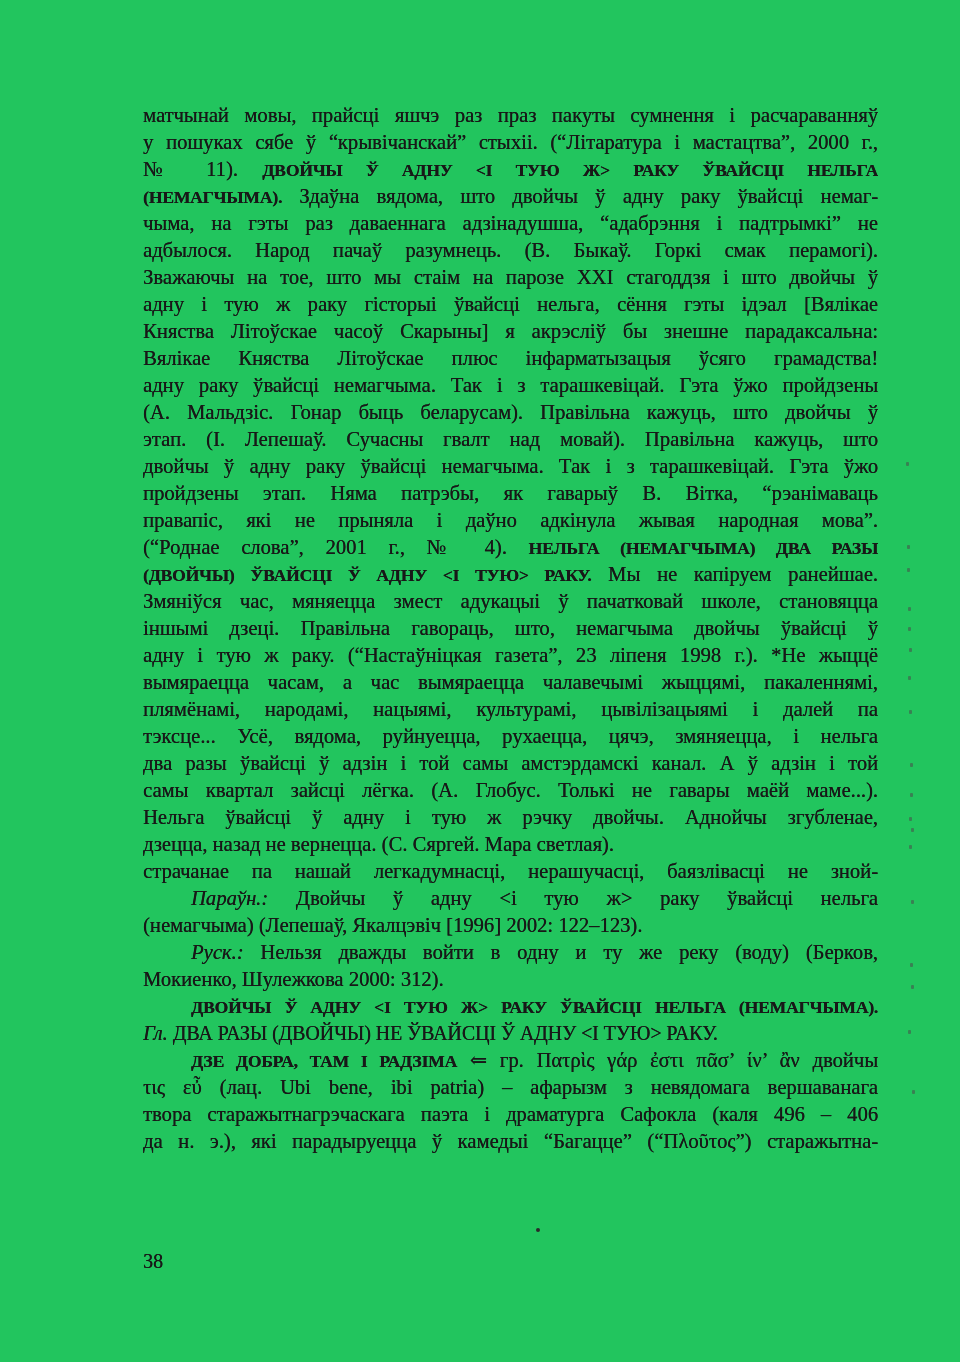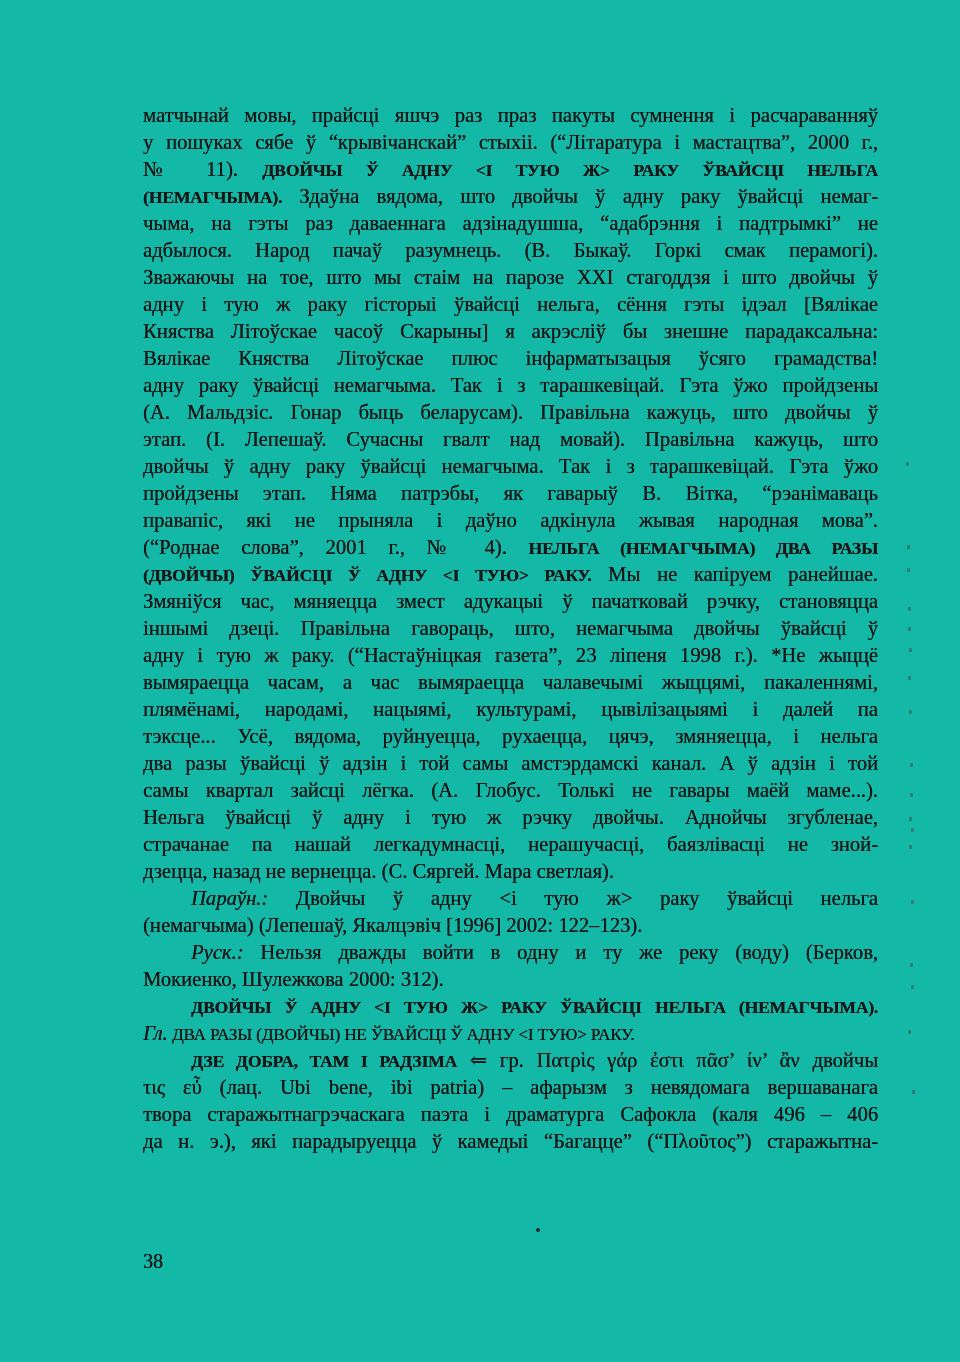--- a/index.html
+++ b/index.html
@@ -1,19 +1,19 @@
 <!DOCTYPE html>
 <html><head>
 <meta charset="utf-8">
 <style>
   html,body { margin:0; padding:0; background:#ffffff; }
   .page {
     position:relative;
     width:960px; height:1362px;
-    background:#14b8a6;
+    background:#22c55e;
     font-family:"Liberation Serif","DejaVu Serif",serif;
     color:#181818;
     overflow:hidden;
   }
   .text-block {
     position:absolute;
     left:143px; top:102px;
     width:735px;
   }
   .line {
@@ -25,21 +25,21 @@
     text-align:justify;
     text-align-last:justify;
     text-shadow:0.25px 0 0 currentColor;
   }
   .line.l { text-align-last:left; }
   .line.ind { text-indent:48px; }
   .line.gap { }
   .r-n { }
   .r-b { font-weight:bold; font-size:17.6px; letter-spacing:-0.2px; }
   .r-i { font-style:italic; }
-  .r-c { font-size:17px; letter-spacing:-0.1px;margin-top:48px; }
+  .r-c { font-size:20px; letter-spacing:-0.1px;margin-top:48px; }
   .page-number {
     position:absolute;
     top:1248px; left:143px; width:735px;
     font-size:20px;
     line-height:27px;
     text-shadow:0.25px 0 0 currentColor;
   }
   .speck {
     position:absolute;
     width:3px; height:4px;
@@ -71,31 +71,31 @@
       <div class="line"><span class="r-n">Княства Літоўскае часоў Скарыны] я акрэсліў бы знешне парадаксальна:</span></div>
       <div class="line"><span class="r-n">Вялікае Княства Літоўскае плюс інфарматызацыя ўсяго грамадства!</span></div>
       <div class="line"><span class="r-n">адну раку ўвайсці немагчыма. Так і з тарашкевіцай. Гэта ўжо пройдзены</span></div>
       <div class="line"><span class="r-n">(А. Мальдзіс. Гонар быць беларусам). Правільна кажуць, што двойчы ў</span></div>
       <div class="line"><span class="r-n">этап. (І. Лепешаў. Сучасны гвалт над мовай). Правільна кажуць, што</span></div>
       <div class="line"><span class="r-n">двойчы ў адну раку ўвайсці немагчыма. Так і з тарашкевіцай. Гэта ўжо</span></div>
       <div class="line"><span class="r-n">пройдзены этап. Няма патрэбы, як гаварыў В. Вітка, “рэанімаваць</span></div>
       <div class="line"><span class="r-n">правапіс, які не прыняла і даўно адкінула жывая народная мова”.</span></div>
       <div class="line"><span class="r-n">(“Роднае слова”, 2001 г., № 4). </span><span class="r-b">НЕЛЬГА (НЕМАГЧЫМА) ДВА РАЗЫ</span></div>
       <div class="line"><span class="r-b">(ДВОЙЧЫ) ЎВАЙСЦІ Ў АДНУ &lt;І ТУЮ&gt; РАКУ.</span><span class="r-n"> Мы не капіруем ранейшае.</span></div>
-      <div class="line"><span class="r-n">Змяніўся час, мяняецца змест адукацыі ў пачатковай рэчку, становяцца</span></div>
+      <div class="line"><span class="r-n">Змяніўся час, мяняецца змест адукацыі ў пачатковай школе, становяцца</span></div>
       <div class="line"><span class="r-n">іншымі дзеці. Правільна гавораць, што, немагчыма двойчы ўвайсці ў</span></div>
       <div class="line"><span class="r-n">адну і тую ж раку. (“Настаўніцкая газета”, 23 ліпеня 1998 г.). *Не жыццё</span></div>
       <div class="line"><span class="r-n">вымяраецца часам, а час вымяраецца чалавечымі жыццямі, пакаленнямі,</span></div>
       <div class="line"><span class="r-n">плямёнамі, народамі, нацыямі, культурамі, цывілізацыямі і далей па</span></div>
       <div class="line"><span class="r-n">тэксце... Усё, вядома, руйнуецца, рухаецца, цячэ, змяняецца, і нельга</span></div>
       <div class="line"><span class="r-n">два разы ўвайсці ў адзін і той самы амстэрдамскі канал. А ў адзін і той</span></div>
       <div class="line"><span class="r-n">самы квартал зайсці лёгка. (А. Глобус. Толькі не гавары маёй маме...).</span></div>
       <div class="line"><span class="r-n">Нельга ўвайсці ў адну і тую ж рэчку двойчы. Аднойчы згубленае,</span></div>
+      <div class="line l"><span class="r-n">дзецца, назад не вернецца. (С. Сяргей. Мара светлая).</span></div>
       <div class="line"><span class="r-n">страчанае па нашай легкадумнасці, нерашучасці, баязлівасці не зной-</span></div>
-      <div class="line l"><span class="r-n">дзецца, назад не вернецца. (С. Сяргей. Мара светлая).</span></div>
       <div class="line ind"><span class="r-i">Параўн.:</span><span class="r-n"> Двойчы ў адну &lt;і тую ж&gt; раку ўвайсці нельга</span></div>
       <div class="line l"><span class="r-n">(немагчыма) (Лепешаў, Якалцэвіч [1996] 2002: 122–123).</span></div>
       <div class="line ind"><span class="r-i">Руск.:</span><span class="r-n"> Нельзя дважды войти в одну и ту же реку (воду) (Берков,</span></div>
       <div class="line l"><span class="r-n">Мокиенко, Шулежкова 2000: 312).</span></div>
       <div class="line ind gap"><span class="r-b">ДВОЙЧЫ Ў АДНУ &lt;І ТУЮ Ж&gt; РАКУ ЎВАЙСЦІ НЕЛЬГА (НЕМАГЧЫМА).</span></div>
       <div class="line l"><span class="r-i">Гл.</span><span class="r-c"> ДВА РАЗЫ (ДВОЙЧЫ) НЕ ЎВАЙСЦІ Ў АДНУ &lt;І ТУЮ&gt; РАКУ.</span></div>
       <div class="line ind gap"><span class="r-b">ДЗЕ ДОБРА, ТАМ І РАДЗІМА</span><span class="r-n"> ⇐ гр. Πατρὶς γάρ ἐστι πᾶσ’ ίν’ ἂν двойчы</span></div>
       <div class="line"><span class="r-n">τις εὖ (лац. Ubi bene, ibi patria) – афарызм з невядомага вершаванага</span></div>
       <div class="line"><span class="r-n">твора старажытнагрэчаскага паэта і драматурга Сафокла (каля 496 – 406</span></div>
       <div class="line"><span class="r-n">да н. э.), які парадыруецца ў камедыі “Багацце” (“Πλοῦτος”) старажытна-</span></div>

